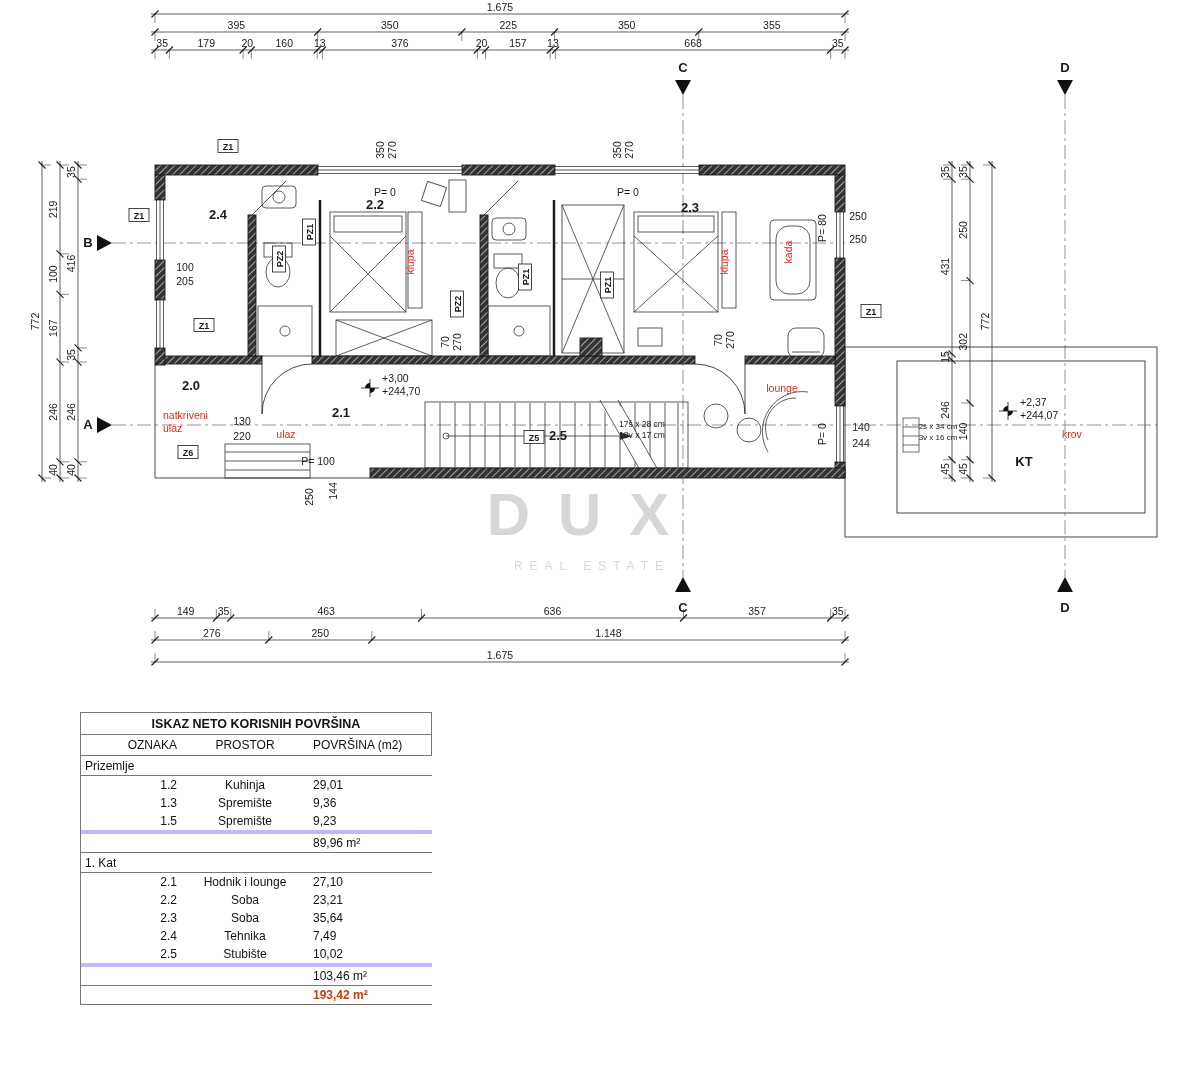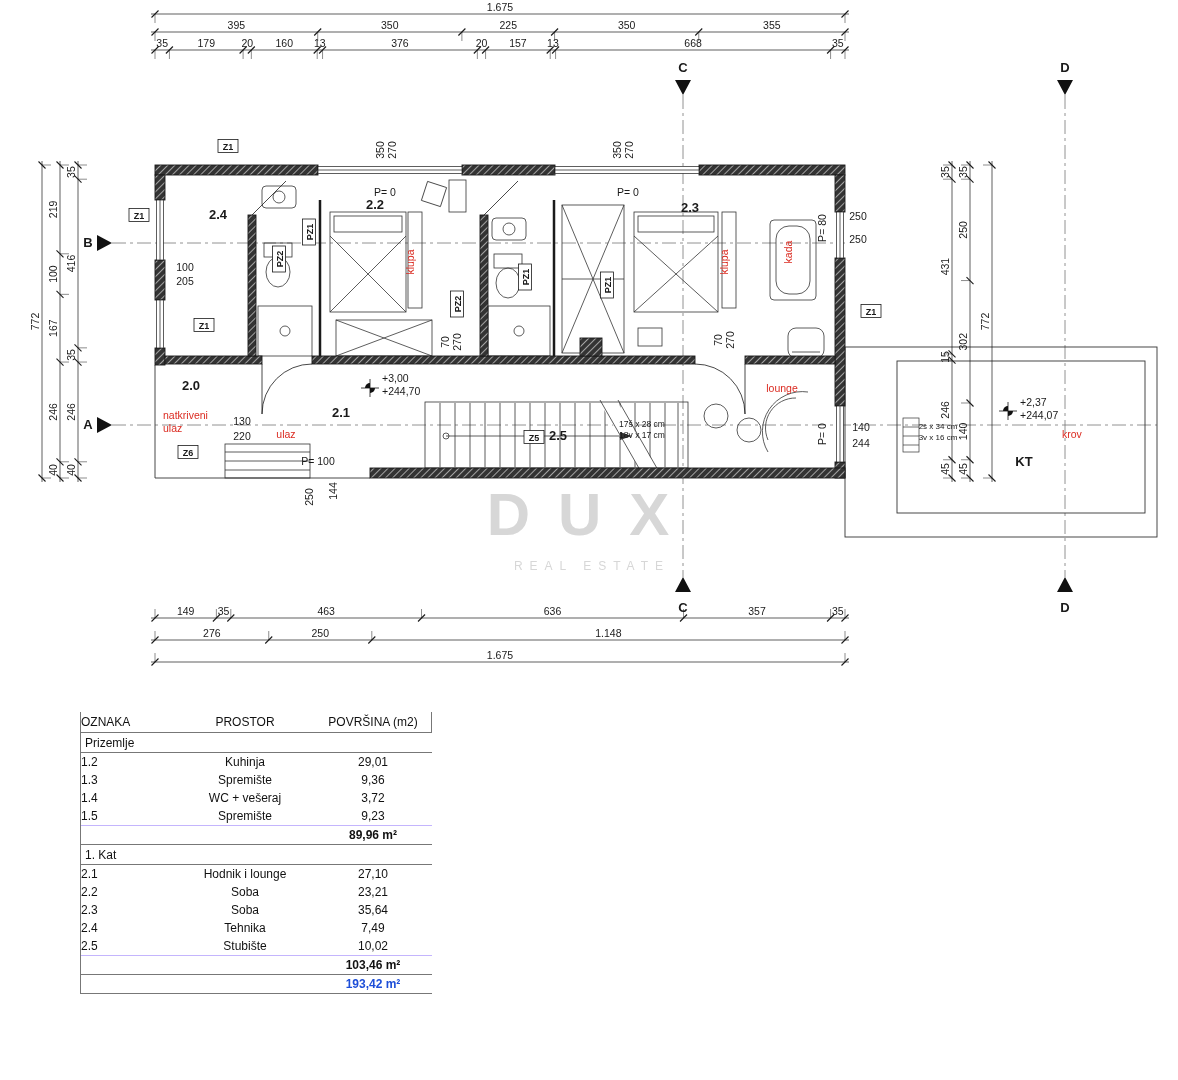--- a/index.html
+++ b/index.html
@@ -7,25 +7,25 @@
   body{width:1178px;height:1080px;background:#fff;position:relative;
        font-family:"Liberation Sans",sans-serif;color:#111;overflow:hidden}
   #plan-svg{position:absolute;left:0;top:0;font-family:"Liberation Sans",sans-serif}
   .area-table{position:absolute;left:80px;top:712px;width:352px;border-left:1px solid #777;font-size:12px;color:#111}
   .t-title{font-weight:bold;text-align:center;font-size:12.5px;padding:4px 0 3px;
            border-top:1px solid #777;border-right:1px solid #777;border-bottom:1px solid #777}
   .t-head{display:grid;grid-template-columns:96px 136px 120px;padding:3px 0;
           border-right:1px solid #777;border-bottom:1px solid #777}
   .t-sec{font-weight:normal;padding:3px 4px 2px;border-bottom:1px solid #777}
   .t-row{display:grid;grid-template-columns:96px 136px 120px;padding:2px 0}
-  .t-sub{display:grid;grid-template-columns:232px 120px;font-weight:bold;padding:2px 0;
-         border-top:1px solid #c4b5fd;border-bottom:1px solid #777}
+  .t-sub{display:grid;grid-template-columns:232px 120px;font-weight:normal;padding:2px 0;
+         border-top:4px solid #c4b5fd;border-bottom:1px solid #777}
   .t-tot{display:grid;grid-template-columns:232px 120px;font-weight:bold;padding:2px 0;
-         border-bottom:1px solid #777;color:#1d4ed8}
-  .c1{text-align:left}.c2{text-align:center}.c3{text-align:center}
+         border-bottom:1px solid #777;color:#c2410c}
+  .c1{text-align:right}.c2{text-align:center}.c3{text-align:left}
 </style>
 </head>
 <body>
 
 <svg id="plan-svg" width="1178" height="700" viewBox="0 0 1178 700">
   <defs>
     <pattern id="wallhatch" width="5" height="5" patternUnits="userSpaceOnUse" patternTransform="rotate(45)">
       <rect width="5" height="5" fill="#333333"></rect>
       <line x1="0" y1="0" x2="0" y2="5" stroke="#ffffff" stroke-width="1.1"></line>
     </pattern>
@@ -552,43 +552,39 @@
         <text x="88" y="247" font-size="13" font-weight="bold" text-anchor="middle" fill="#1a1a1a">B</text>
       </g>
       <g>
         <polygon points="97 417 97 433 112 425" fill="#111"></polygon>
         <text x="88" y="429" font-size="13" font-weight="bold" text-anchor="middle" fill="#1a1a1a">A</text>
       </g>
     </g>
 </svg>
 
 <div class="area-table">
+  <div class="t-title">ISKAZ NETO KORISNIH POVRŠINA</div>
   <div class="t-head">
     <div class="c1">OZNAKA</div>
     <div class="c2">PROSTOR</div>
     <div class="c3">POVRŠINA (m2)</div>
   </div>
 
   <div class="t-sec">Prizemlje</div>
   <div class="t-row">
     <div class="c1">1.2</div>
     <div class="c2">Kuhinja</div>
     <div class="c3">29,01</div>
   </div>
   <div class="t-row">
     <div class="c1">1.3</div>
     <div class="c2">Spremište</div>
     <div class="c3">9,36</div>
   </div>
   <div class="t-row">
-    <div class="c1">1.4</div>
-    <div class="c2">WC + vešeraj</div>
-    <div class="c3">3,72</div>
-  </div>
-  <div class="t-row">
     <div class="c1">1.5</div>
     <div class="c2">Spremište</div>
     <div class="c3">9,23</div>
   </div>
   <div class="t-sub">
     <div></div>
     <div class="c3">89,96 m²</div>
   </div>
 
   <div class="t-sec">1. Kat</div>

